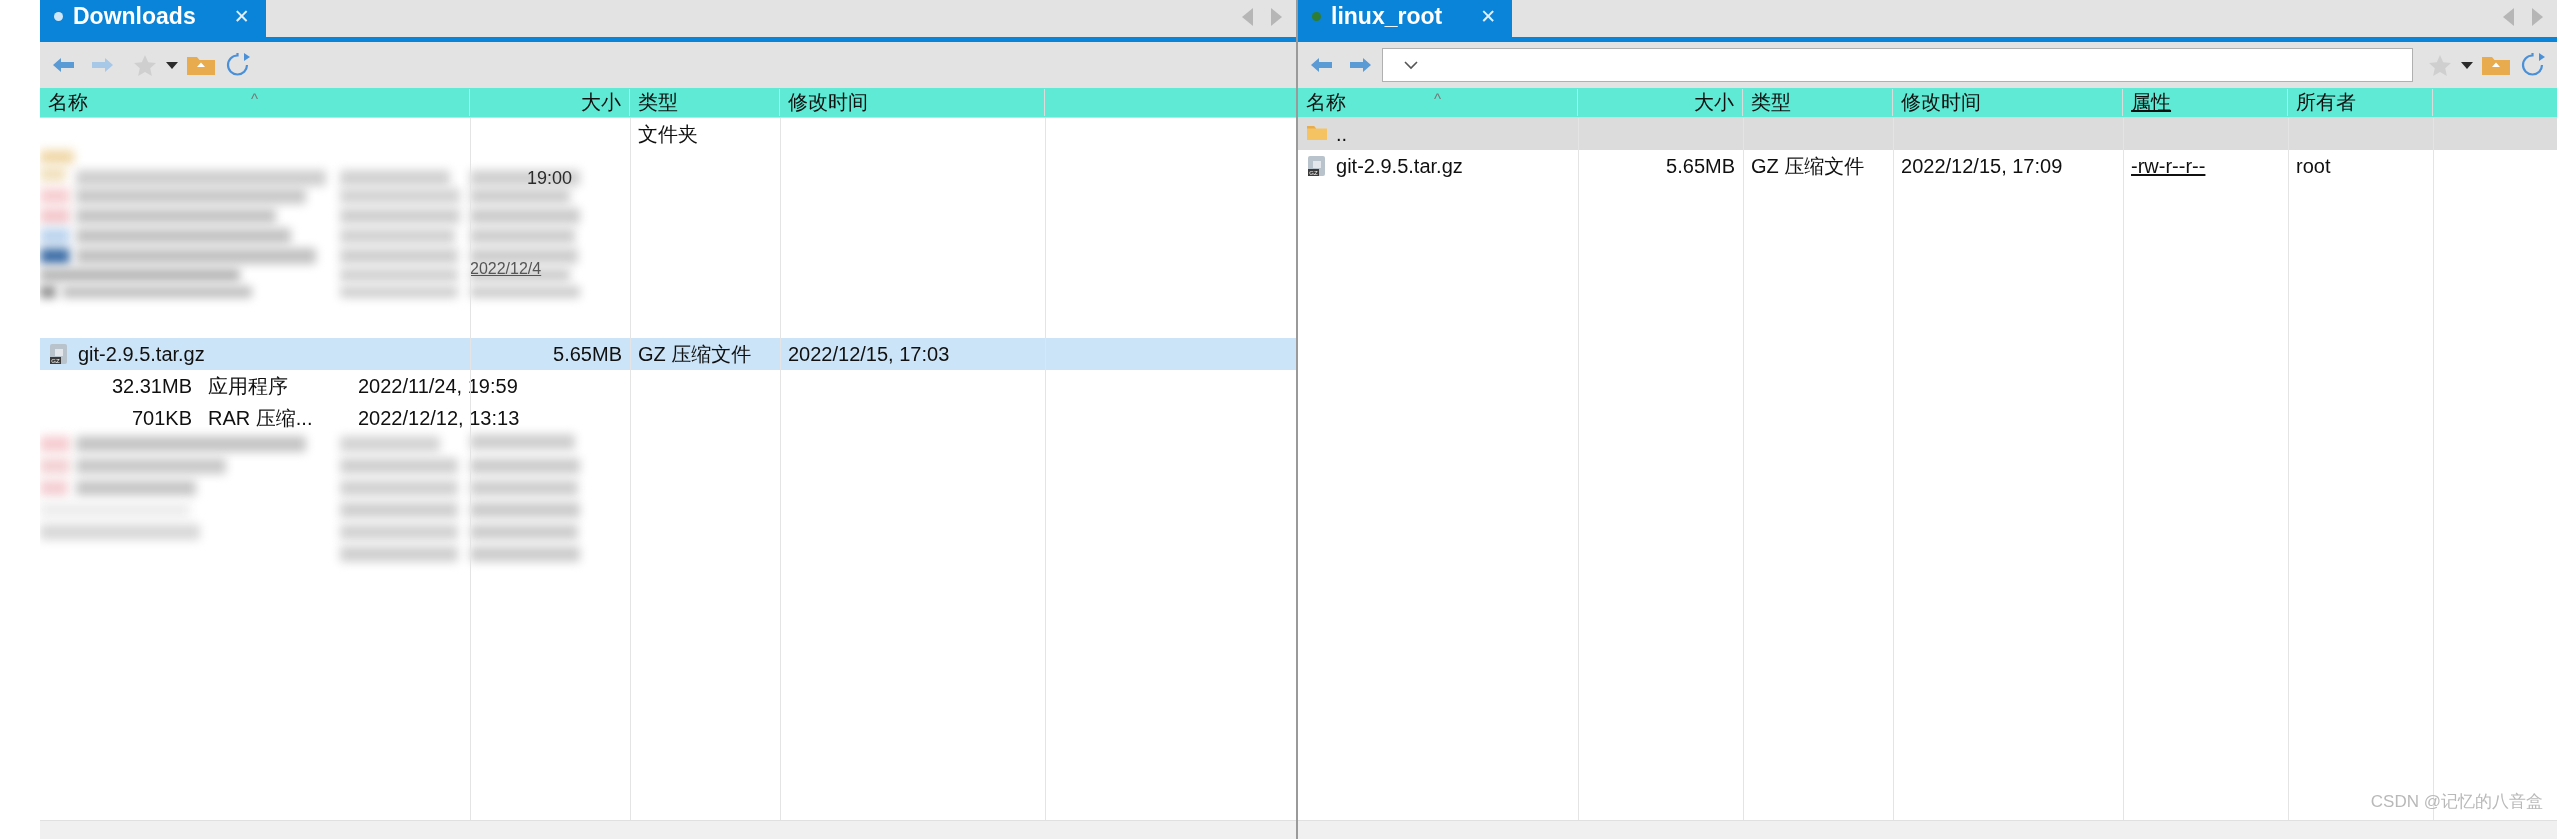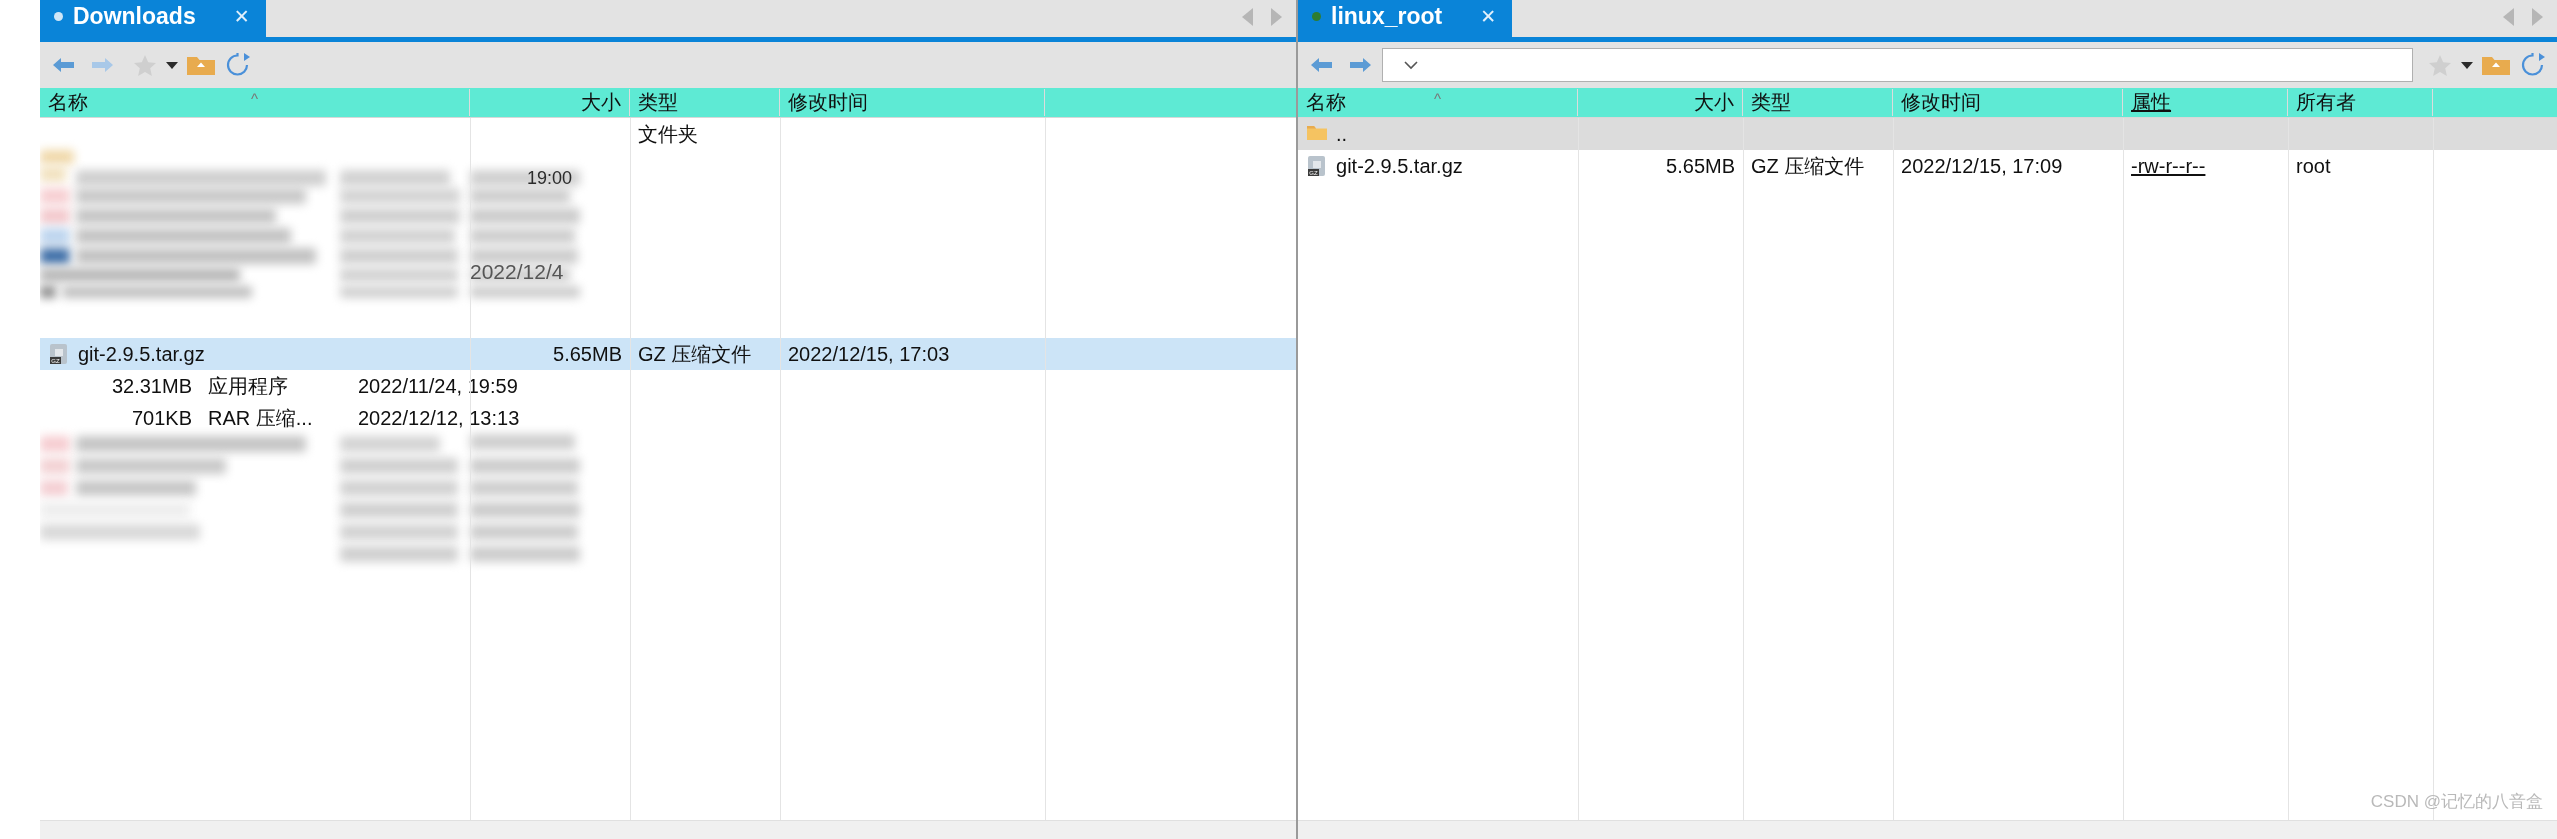--- a/index.html
+++ b/index.html
@@ -247,21 +247,21 @@
 
         <div class="blur-strip" style="left:0;top:120px;width:200px;height:14px;background:#b8b8b8;"></div>
         <div class="blur-strip" style="left:300px;top:120px;width:118px;height:14px;background:#d2d2d2;"></div>
         <div class="blur-strip" style="left:430px;top:120px;width:100px;height:14px;background:#cfcfcf;"></div>
 
         <div class="blur-strip" style="left:0;top:138px;width:16px;height:12px;background:#8a8a8a;"></div>
         <div class="blur-strip" style="left:22px;top:138px;width:190px;height:12px;background:#c0c0c0;"></div>
         <div class="blur-strip" style="left:300px;top:138px;width:118px;height:12px;background:#d0d0d0;"></div>
         <div class="blur-strip" style="left:430px;top:138px;width:110px;height:12px;background:#cdcdcd;"></div>
         <div style="position:absolute;left:487px;top:20px;font-size:18px;color:#2b2b2b;">19:00</div>
-        <div style="position:absolute;left:430px;top:112px;font-size:21px;color:#555;">2022/12/4</div>
+        <div style="position:absolute;left:430px;top:112px;font-size:16px;color:#555;text-decoration:underline;">2022/12/4</div>
       </div>
 
       <div class="row selected">
         <div class="cell name L-name">
           <span class="ficon">
             <svg width="22" height="22" viewBox="0 0 22 22">
               <rect x="2" y="1" width="17" height="20" rx="2" fill="#b9c3cc"></rect>
               <path d="M7 6 L15 6 L15 13 L7 13 Z" fill="#ffffff" opacity="0.6"></path>
               <rect x="2" y="14" width="11" height="7" fill="#3a3a3a"></rect>
               <text x="7.5" y="20" font-size="6" fill="#ffffff" font-family="sans-serif" text-anchor="middle">GZ</text>

